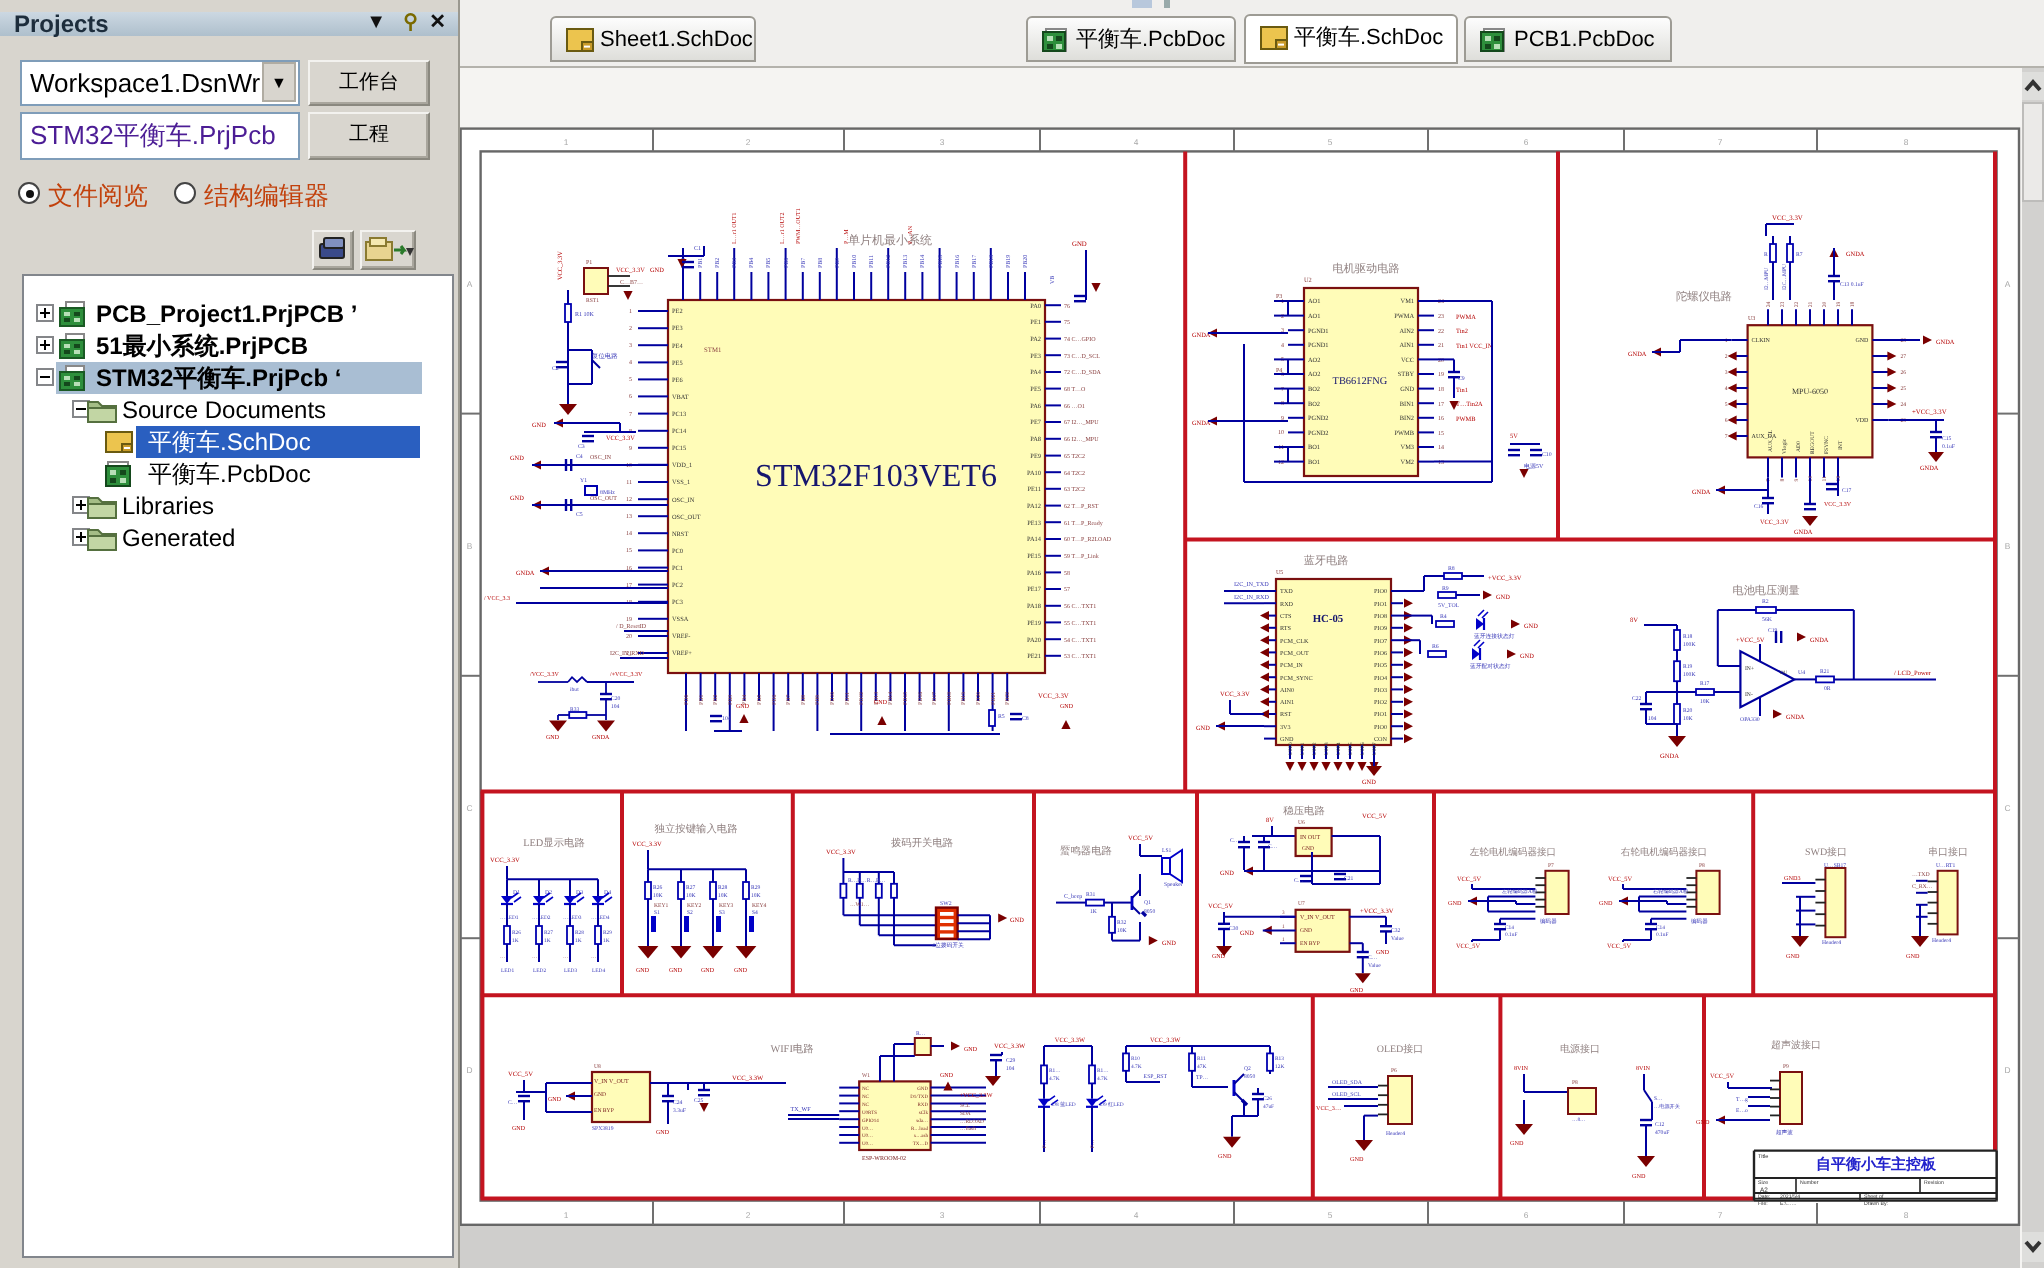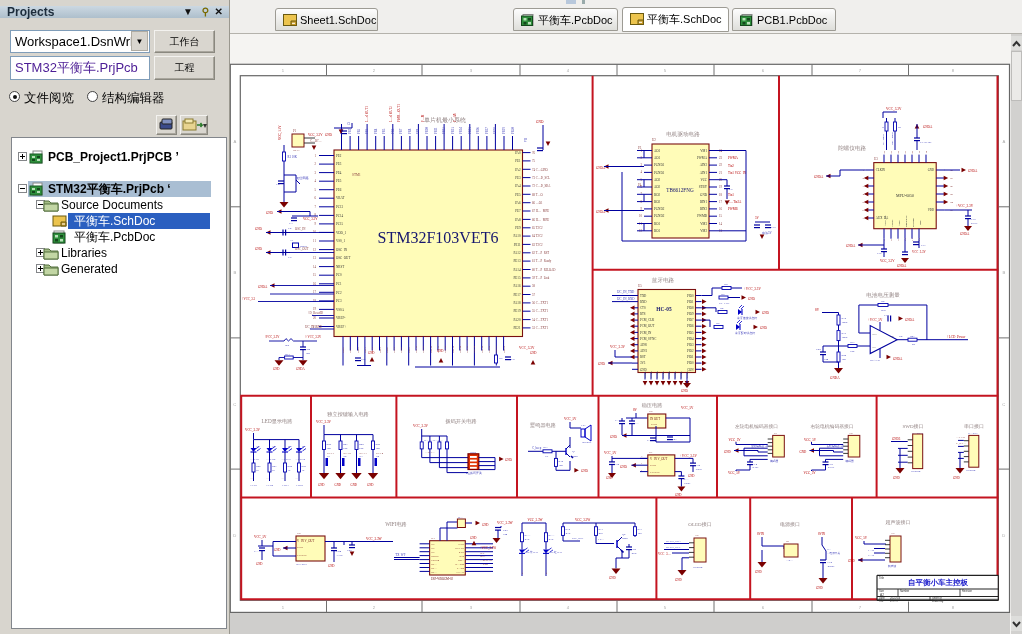--- a/index.html
+++ b/index.html
@@ -15,21 +15,21 @@
   color:#1d2d3c; font-weight:bold; font-size:12px; line-height:12px; padding-left:7px; }
 #ptitle .ticn { position:absolute; top:0; font-size:10px; color:#111; font-weight:bold; }
 #combo { left:10px; top:30px; width:140px; height:23px; background:#fff; border:1px solid #7f9db9; font-size:13px; line-height:21px; padding-left:4px; color:#000; }
 #combobtn { left:131px; top:31px; width:17px; height:20px; background:#d8d5ce; border:1px solid #b0aca2; text-align:center; font-size:8px; line-height:20px; color:#000; }
 #inp { left:10px; top:56px; width:140px; height:24px; background:#fff; border:1px solid #7f9db9; font-size:13px; line-height:22px; padding-left:4px; color:#4c1d95; }
 .btn { background:#d9d6cf; border:1px solid #8a887f; border-top-color:#f3f2ef; border-left-color:#f3f2ef; box-shadow:inset -1px -1px 0 #a9a69d; font-size:10px; color:#000; text-align:center; }
 #btn1 { left:154px; top:30px; width:61px; height:23px; line-height:21px; }
 #btn2 { left:154px; top:56px; width:61px; height:24px; line-height:22px; }
 .radio { width:11px; height:11px; border-radius:50%; border:1px solid #444; background:#fff; }
 .rdot { position:absolute; left:2.5px; top:2.5px; width:4px; height:4px; border-radius:50%; background:#111; }
-.rlab { font-size:12.5px; color:#000000; }
+.rlab { font-size:12.5px; color:#c2410c; }
 #tbtn1 { left:156px; top:115px; width:21px; height:20px; }
 #tbtn2 { left:180px; top:115px; width:28px; height:20px; }
 #tree { left:11px; top:137px; width:216px; height:492px; background:#fff; border:1px solid #82868c; overflow:hidden; }
 .trow { position:absolute; left:0; width:216px; height:16px; font-size:12px; line-height:16px; white-space:nowrap; color:#000; }
 .bold { font-weight:bold; }
 .ebox { position:absolute; width:9px; height:9px; border:1px solid #848689; background:#fff; top:3px; }
 .ebox:before { content:""; position:absolute; left:1px; top:3px; width:5px; height:1px; background:#000; }
 .ebox.plus:after { content:""; position:absolute; left:3px; top:1px; width:1px; height:5px; background:#000; }
 .tico { position:absolute; top:1px; width:16px; height:14px; }
 .hl-gray { position:absolute; top:0; height:16px; background:#a9bed3; }
@@ -92,20 +92,32 @@
             <rect x="4" y="1" width="9" height="12" fill="#fff" stroke="#888"></rect>
             <rect x="1" y="4" width="12" height="9" fill="#2e8f3c" stroke="#1a5a24"></rect>
             <rect x="3" y="6" width="3" height="2" fill="#b8e0b8"></rect>
             <rect x="8" y="6" width="3" height="2" fill="#14481c"></rect>
             <rect x="3" y="9" width="3" height="2" fill="#14481c"></rect>
             <rect x="8" y="9" width="3" height="2" fill="#b8e0b8"></rect>
           </svg>
         <span style="position:absolute;left:36px;" class="bold">PCB_Project1.PrjPCB ’</span>
       </div>
 
+      <div class="trow" style="top:27px;">
+        <div class="ebox plus" style="left:6px;"></div>
+        <svg class="tico" style="left:17px;" viewBox="0 0 16 14">
+            <rect x="4" y="1" width="9" height="12" fill="#fff" stroke="#888"></rect>
+            <rect x="1" y="4" width="12" height="9" fill="#2e8f3c" stroke="#1a5a24"></rect>
+            <rect x="3" y="6" width="3" height="2" fill="#b8e0b8"></rect>
+            <rect x="8" y="6" width="3" height="2" fill="#14481c"></rect>
+            <rect x="3" y="9" width="3" height="2" fill="#14481c"></rect>
+            <rect x="8" y="9" width="3" height="2" fill="#b8e0b8"></rect>
+          </svg>
+        <span style="position:absolute;left:36px;" class="bold">51最小系统.PrjPCB</span>
+      </div>
 
       <div class="trow" style="top:43px;">
         <div class="hl-gray" style="left:16px;width:183px;"></div>
         <div class="ebox" style="left:6px;"></div>
         <svg class="tico" style="left:17px;" viewBox="0 0 16 14">
             <rect x="4" y="1" width="9" height="12" fill="#fff" stroke="#888"></rect>
             <rect x="1" y="4" width="12" height="9" fill="#2e8f3c" stroke="#1a5a24"></rect>
             <rect x="3" y="6" width="3" height="2" fill="#b8e0b8"></rect>
             <rect x="8" y="6" width="3" height="2" fill="#14481c"></rect>
             <rect x="3" y="9" width="3" height="2" fill="#14481c"></rect>

